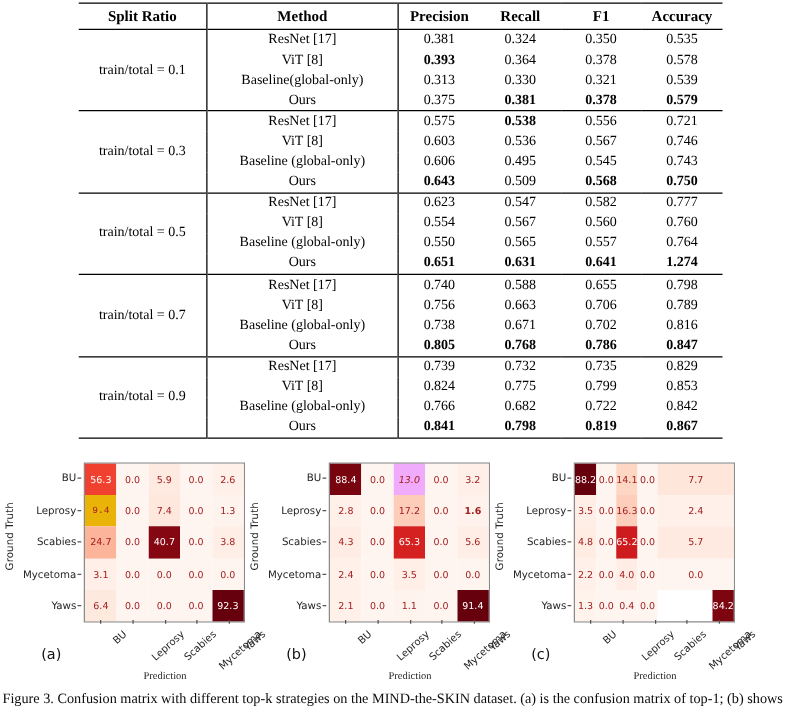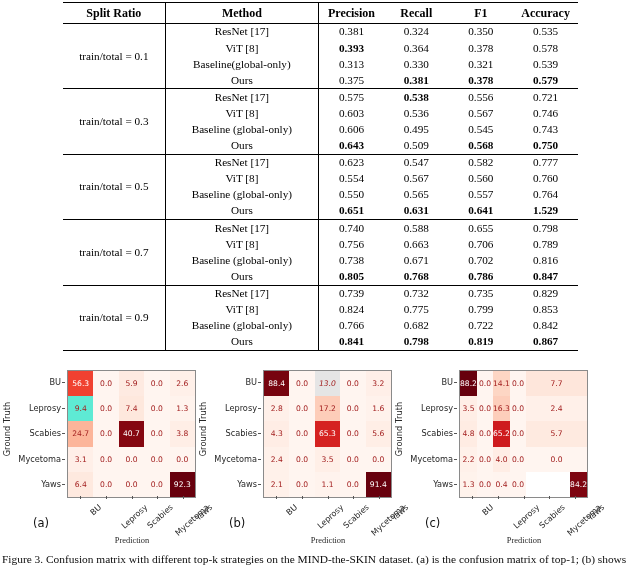--- a/index.html
+++ b/index.html
@@ -285,21 +285,21 @@
           <td class="colw-num">0.550</td>
           <td class="colw-num">0.565</td>
           <td class="colw-num">0.557</td>
           <td class="colw-num">0.764</td>
         </tr>
         <tr>
           <td class="colw-method vdiv-r">Ours</td>
           <td class="colw-num bold">0.651</td>
           <td class="colw-num bold">0.631</td>
           <td class="colw-num bold">0.641</td>
-          <td class="colw-num bold">1.529</td>
+          <td class="colw-num bold">1.274</td>
         </tr>
         <tr class="tb-grp">
           <td class="colw-split vdiv-r split-cell" rowspan="4">train/total = 0.7</td>
           <td class="colw-method vdiv-r">ResNet [17]</td>
           <td class="colw-num">0.740</td>
           <td class="colw-num">0.588</td>
           <td class="colw-num">0.655</td>
           <td class="colw-num">0.798</td>
         </tr>
         <tr>
@@ -366,21 +366,21 @@
         <div class="ytick">Scabies</div>
         <div class="ytick">Mycetoma</div>
         <div class="ytick">Yaws</div>
       </div>
     <div class="matrix">
         <div class="cell" style="background: rgb(240, 65, 48); color: rgb(255, 255, 255);">56.3</div>
         <div class="cell" style="background: rgb(255, 245, 240); color: rgb(163, 32, 32);">0.0</div>
         <div class="cell" style="background: rgb(254, 234, 225); color: rgb(163, 32, 32);">5.9</div>
         <div class="cell" style="background: rgb(255, 245, 240); color: rgb(163, 32, 32);">0.0</div>
         <div class="cell" style="background: rgb(255, 240, 233); color: rgb(163, 32, 32);">2.6</div>
-        <div class="cell" style="background: #5eead4; color: rgb(163, 32, 32);">9.4</div>
+        <div class="cell" style="background: #eab308; color: rgb(163, 32, 32); font-family: Liberation Mono, monospace;">9.4</div>
         <div class="cell" style="background: rgb(255, 245, 240); color: rgb(163, 32, 32);">0.0</div>
         <div class="cell" style="background: rgb(254, 232, 221); color: rgb(163, 32, 32);">7.4</div>
         <div class="cell" style="background: rgb(255, 245, 240); color: rgb(163, 32, 32);">0.0</div>
         <div class="cell" style="background: rgb(255, 243, 237); color: rgb(163, 32, 32);">1.3</div>
         <div class="cell" style="background: rgb(252, 181, 154); color: rgb(163, 32, 32);">24.7</div>
         <div class="cell" style="background: rgb(255, 245, 240); color: rgb(163, 32, 32);">0.0</div>
         <div class="cell" style="background: rgb(133, 7, 17); color: rgb(255, 255, 255);">40.7</div>
         <div class="cell" style="background: rgb(255, 245, 240); color: rgb(163, 32, 32);">0.0</div>
         <div class="cell" style="background: rgb(255, 238, 230); color: rgb(163, 32, 32);">3.8</div>
         <div class="cell" style="background: rgb(255, 239, 232); color: rgb(163, 32, 32);">3.1</div>
@@ -415,28 +415,28 @@
     <div class="ytick-col">
         <div class="ytick">BU</div>
         <div class="ytick">Leprosy</div>
         <div class="ytick">Scabies</div>
         <div class="ytick">Mycetoma</div>
         <div class="ytick">Yaws</div>
       </div>
     <div class="matrix">
         <div class="cell" style="background: rgb(119, 4, 15); color: rgb(255, 255, 255);">88.4</div>
         <div class="cell" style="background: rgb(255, 245, 240); color: rgb(163, 32, 32);">0.0</div>
-        <div class="cell" style="background: #e5e5e5; color: rgb(163, 32, 32); font-style: italic;">13.0</div>
+        <div class="cell" style="background: #f0abfc; color: rgb(163, 32, 32); font-style: italic;">13.0</div>
         <div class="cell" style="background: rgb(255, 245, 240); color: rgb(163, 32, 32);">0.0</div>
         <div class="cell" style="background: rgb(255, 239, 232); color: rgb(163, 32, 32);">3.2</div>
         <div class="cell" style="background: rgb(255, 240, 233); color: rgb(163, 32, 32);">2.8</div>
         <div class="cell" style="background: rgb(255, 245, 240); color: rgb(163, 32, 32);">0.0</div>
         <div class="cell" style="background: rgb(253, 205, 185); color: rgb(163, 32, 32);">17.2</div>
         <div class="cell" style="background: rgb(255, 245, 240); color: rgb(163, 32, 32);">0.0</div>
-        <div class="cell" style="background: rgb(255, 242, 236); color: rgb(163, 32, 32);">1.6</div>
+        <div class="cell" style="background: rgb(255, 242, 236); color: rgb(163, 32, 32); font-weight: bold;">1.6</div>
         <div class="cell" style="background: rgb(255, 237, 229); color: rgb(163, 32, 32);">4.3</div>
         <div class="cell" style="background: rgb(255, 245, 240); color: rgb(163, 32, 32);">0.0</div>
         <div class="cell" style="background: rgb(213, 34, 33); color: rgb(255, 255, 255);">65.3</div>
         <div class="cell" style="background: rgb(255, 245, 240); color: rgb(163, 32, 32);">0.0</div>
         <div class="cell" style="background: rgb(255, 238, 230); color: rgb(163, 32, 32);">5.6</div>
         <div class="cell" style="background: rgb(255, 241, 234); color: rgb(163, 32, 32);">2.4</div>
         <div class="cell" style="background: rgb(255, 245, 240); color: rgb(163, 32, 32);">0.0</div>
         <div class="cell" style="background: rgb(255, 239, 231); color: rgb(163, 32, 32);">3.5</div>
         <div class="cell" style="background: rgb(255, 245, 240); color: rgb(163, 32, 32);">0.0</div>
         <div class="cell" style="background: rgb(255, 245, 240); color: rgb(163, 32, 32);">0.0</div>

